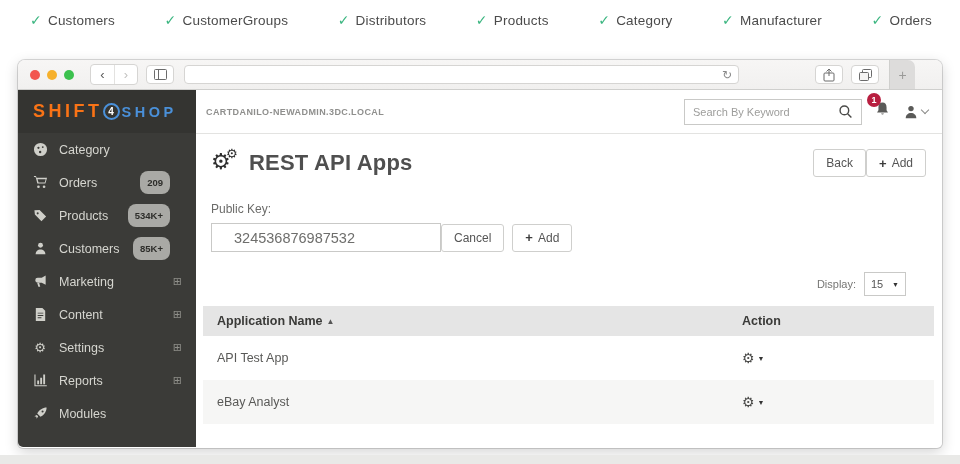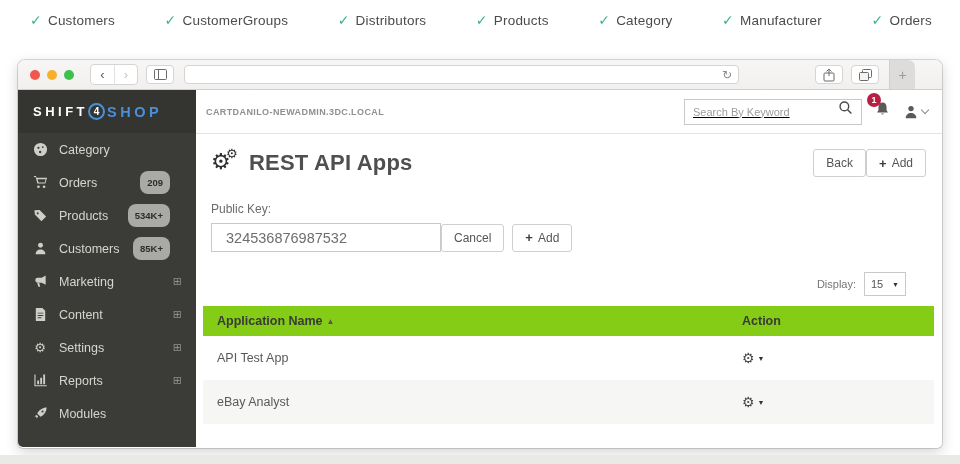--- a/index.html
+++ b/index.html
@@ -32,40 +32,40 @@
   .newtab { width:26px; height:29px; background:#dddcdb; border-left:1px solid #cfcfcd;
             border-radius:0 7px 0 0; display:flex; align-items:center; justify-content:center;
             color:#9a9a98; font-size:14px; margin-left:2px; }
 
   
   .app { display:flex; height:357px; border-radius:0 0 5px 5px; overflow:hidden; }
 
   
   .sidebar { width:178px; background:#3b3b38; flex-shrink:0; }
   .logo { height:43px; background:#343431; display:flex; align-items:center; padding-left:15px; }
-  .logo-shift { color:#ffffff; font-weight:700; font-size:13px; letter-spacing:3.5px; }
+  .logo-shift { color:#f97316; font-weight:700; font-size:18px; letter-spacing:3.5px; }
   .logo-four { width:17px; height:17px; border:2px solid #4a90d9; border-radius:50%; color:#fff;
                font-size:10px; font-weight:700; display:flex; align-items:center; justify-content:center; margin:0 2px 0 0; }
   .logo-shop { color:#4a90d9; font-weight:700; font-size:14.5px; letter-spacing:3.5px; }
   .side-item { height:33px; display:flex; align-items:center; padding:0 14px; color:#d6d6d0; font-size:12.5px; cursor:default; }
   .side-icon { width:16px; height:16px; margin-right:11px; color:#cfcfc9; display:flex; align-items:center; justify-content:center; font-size:13px; }
   .side-icon svg { width:15px; height:15px; fill:currentColor; }
   .side-label { flex:1; }
   .side-badge { background:#a9a9a5; color:#2d2d2a; font-size:9.5px; font-weight:700;
                 border-radius:8px; padding:6px 7px; margin-right:12px;text-align:center; }
   .side-badge:empty, .side-expand:empty { display:none; }
   .side-expand { color:#8f8f8a; font-size:11px; }
 
   
   .main { flex:1; background:#fff; display:flex; flex-direction:column; }
   .main-header { height:44px; border-bottom:1px solid #e3e3e1; display:flex; align-items:center;
                  padding:0 14px 0 10px; flex-shrink:0; }
   .store-domain { font-size:9px; font-weight:700; color:#8f8f8d; letter-spacing:.4px; }
   .header-right { margin-left:auto; display:flex; align-items:center; gap:12px; }
-  .search-box { width:178px; height:26px; border:1px solid #c9c9c7; display:flex; padding:0 8px;text-decoration:underline; }
+  .search-box { width:178px; height:26px; border:1px solid #c9c9c7; display:flex; align-items:center; padding:0 8px; }
   .search-box input { border:none; outline:none; flex:1; font-size:11px; color:#555; width:10px;
                       font-family:inherit; }
   .search-box input::placeholder { color:#9d9d9b; }
   .bell-wrap { position:relative; color:#5a5a5a; }
   .notif-badge { position:absolute; top:-8px; left:-7px; background:#b81f40; color:#fff; font-size:9px;
                  font-weight:700; width:14px; height:14px; border-radius:50%; display:flex;
                  align-items:center; justify-content:center; }
   .user-wrap { display:flex; align-items:center; gap:3px; color:#5a5a5a; }
   .chev { width:6px; height:6px; border-right:1.5px solid #8a8a88; border-bottom:1.5px solid #8a8a88;
           transform:rotate(45deg); margin-top:-3px; }
@@ -79,33 +79,33 @@
   .page-title { font-size:22px; color:#4f4f4f; font-weight:700; margin-left:8px; letter-spacing:.2px; }
   .btn { background:#fff; border:1px solid #cfcfcd; border-radius:3px; height:28px; font-size:12px;
          color:#555; display:flex; align-items:center; justify-content:center; padding:0 12px;
          font-family:inherit; cursor:pointer; }
   .btn .plus { font-weight:700; margin-right:5px; font-size:13px; color:#3c3c3c; }
   .title-actions { margin-left:auto; display:flex; }
 
   .form-block { margin:25px 16px 0 15px; }
   .form-label { font-size:12px; color:#6b6b69; margin-bottom:7px; }
   .form-row { display:flex; align-items:center; }
-  .key-input { width:230px; height:29px; border:1px solid #c9c9c7; padding:0 14px; font-size:14.5px;
+  .key-input { width:230px; height:29px; border:1px solid #c9c9c7; padding:0 22px; font-size:14.5px;
                color:#6e6e6c; font-family:inherit; outline:none; }
   .cancel-btn { }
   .form-add-btn { margin-left:8px; }
 
   .display-row { display:flex; justify-content:flex-end; align-items:center; margin:20px 36px 10px 12px; gap:8px; }
   .display-label { font-size:11px; color:#767674; }
   .display-select { border:1px solid #c9c9c7; height:24px; min-width:42px; display:flex; align-items:center;
                     justify-content:space-between; padding:0 6px; font-size:11px; color:#555; gap:8px; cursor:pointer; }
   .display-select .caret { font-size:7px; color:#333; }
 
   .apps-table { margin:6px 8px 0 7px; }
-  .t-head { background:#84cc16; height:30px; display:flex; align-items:center; padding:0 14px;
+  .t-head { background:#e5e5e5; height:30px; display:flex; align-items:center; padding:0 14px;
             font-size:12.5px; font-weight:700; color:#3a3a38; }
   .t-col-name { flex:1; display:flex; align-items:center; gap:4px; cursor:pointer; }
   .sort-arrow { font-size:8px; color:#555; }
   .t-col-action { width:178px; }
   .t-row { height:44px; display:flex; align-items:center; padding:0 14px; font-size:12.5px; color:#59595 7; }
   .t-row { color:#595957; }
   .t-row.alt { background:#f6f6f5; }
   .t-cell-name { flex:1; }
   .t-cell-action { width:178px; display:flex; align-items:center; gap:3px; color:#4a4a48; cursor:pointer; }
   .gear-small { font-size:14px; }

